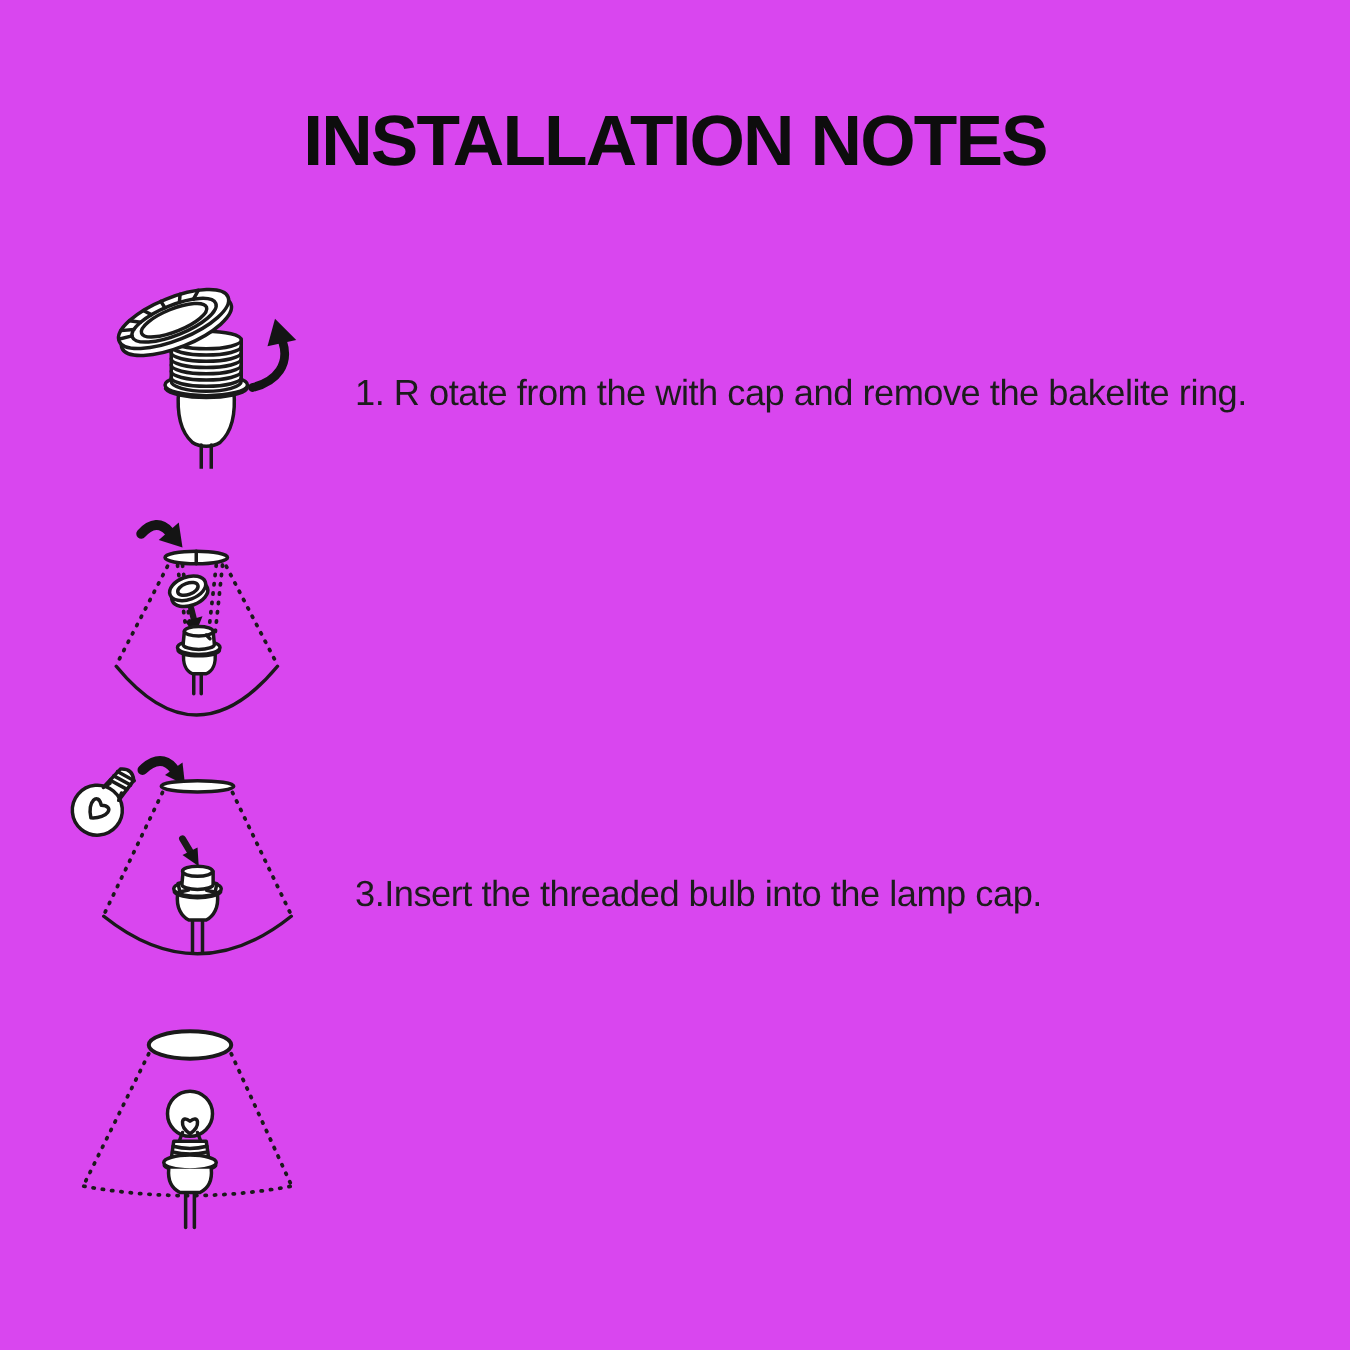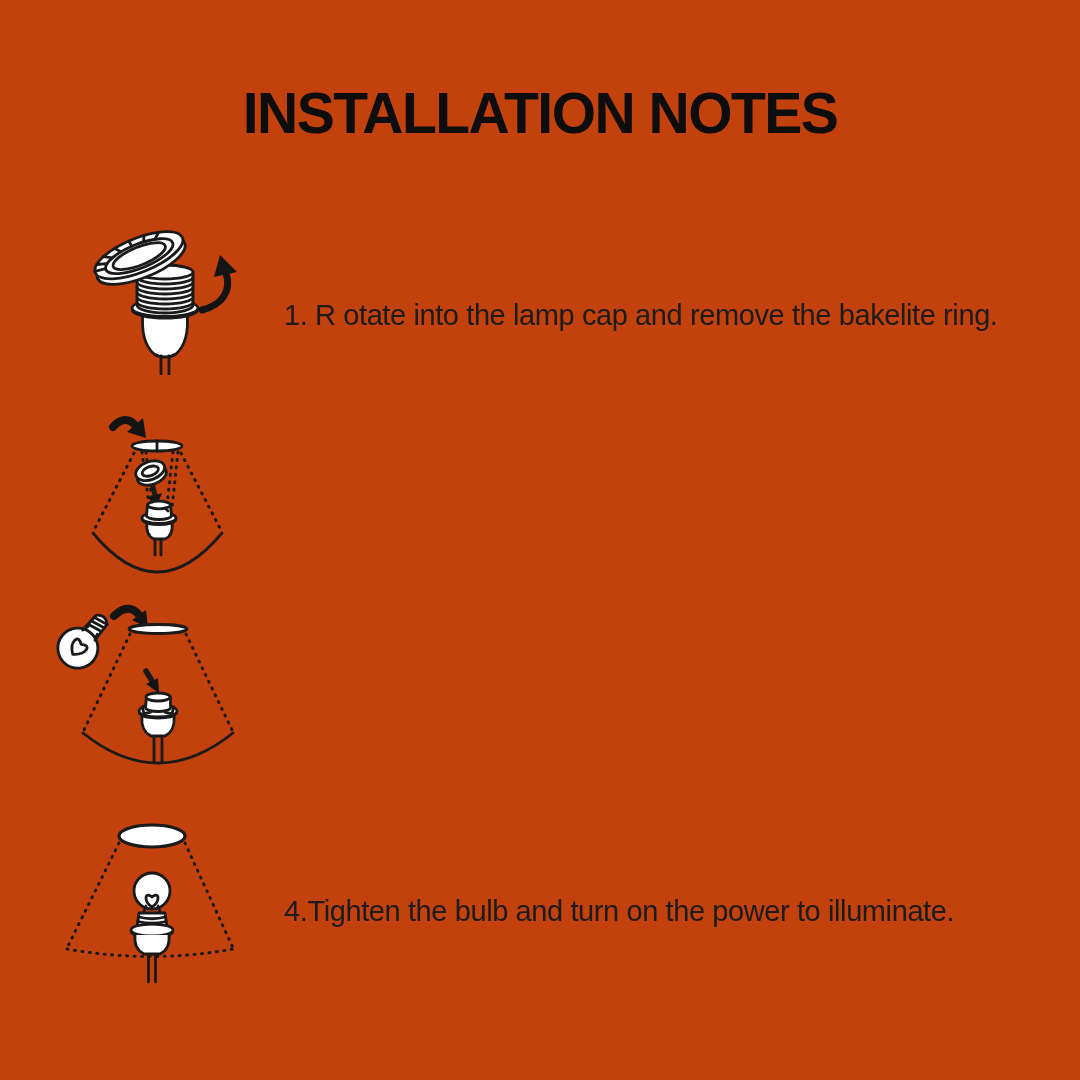--- a/index.html
+++ b/index.html
@@ -1,18 +1,18 @@
 <!DOCTYPE html>
 <html><head>
 <meta charset="utf-8">
 <style>
   * { margin:0; padding:0; box-sizing:border-box; }
   html,body { background:#ffffff; }
   .page {
-    position:relative; width:1080px; height:1080px; background:#c2410c;
+    position:relative; width:1080px; height:1080px; background:#d946ef;
     overflow:hidden; font-family:"Liberation Sans", sans-serif;
   }
   .title {
     position:absolute; top:80px; left:0; width:100%; text-align:center;
     font-size:57px; font-weight:800; letter-spacing:-1.5px; color:#0d0d0d;
   }
   .step-text {
     position:absolute; font-size:29px; letter-spacing:-0.4px; color:#1c1c1c;
     line-height:38px; padding-left:33px; text-indent:-33px; white-space:nowrap;
   }
@@ -158,19 +158,19 @@
       <path class="ln" d="M83.5 107 Q97 110.5 110.5 107"></path>
       <path class="ln" d="M83 111.5 Q97 115 111 111.5"></path>
       <ellipse class="lnf" cx="97" cy="120" rx="21" ry="6"></ellipse>
       <path class="ln" d="M76.5 122.5 a21 6 0 0 0 41 0"></path>
       <path class="lnf" d="M80 125 C79 135 83 141 89 144 L105 144 C111 141 115 135 114 125"></path>
       <line class="ln" x1="93.5" y1="145" x2="93.5" y2="172"></line>
       <line class="ln" x1="100.5" y1="145" x2="100.5" y2="172"></line>
     </g>
   </svg>
 
-  <p class="step-text" style="left:284px;top:296px"><span>1.</span><span> R otate into the lamp cap and remove the bakelite ring.</span></p>
+  <p class="step-text" style="left:284px;top:296px"><span>1.</span><span> R otate from the with cap and remove the bakelite ring.</span></p>
 
 
+  <p class="step-text" style="left:284px;top:697px"><span>3.</span><span>Insert the threaded bulb into the lamp cap.</span></p>
 
-  <p class="step-text" style="left:284px;top:892px"><span>4.</span><span>Tighten the bulb and turn on the power to illuminate.</span></p>
 
 </div>
 
 </body></html>

